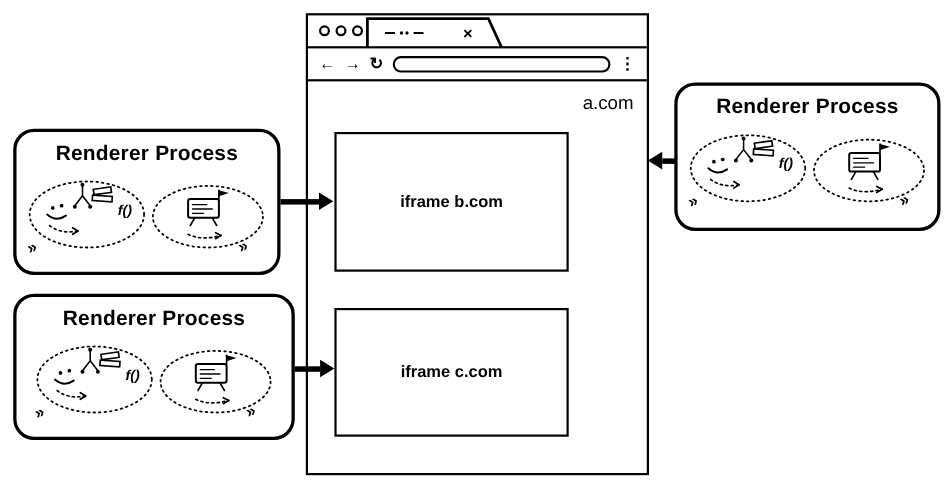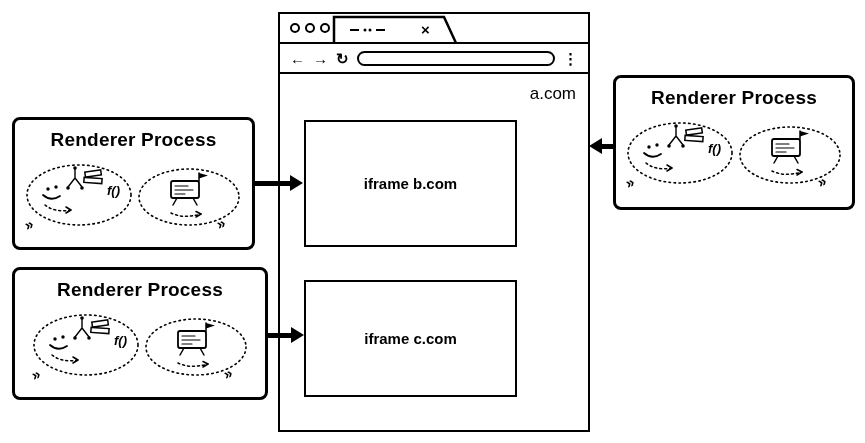--- a/index.html
+++ b/index.html
@@ -2,21 +2,21 @@
 <html><head>
 <meta charset="utf-8">
 <style>
   * { box-sizing: border-box; margin: 0; padding: 0; }
   html, body { background: #ffffff; }
   body { font-family: "Liberation Sans", sans-serif; color: #000; }
 
   .canvas { position: relative; width: 865px; height: 443px; background: #fff; overflow: hidden; }
 
   
-  .card { position: absolute; border: 3px solid #000; border-radius: 8px; background: #fff; }
+  .card { position: absolute; border: 3px solid #000; border-radius: 19px; background: #fff; }
   .card-title { text-align: center; font-weight: 700; font-size: 19px; margin-top: 9px; letter-spacing: .2px; }
   .doodle { display: block; margin: 2px auto 0; width: 225px; height: 80px; }
   .card-1 { left: 12px; top: 117px; width: 243px; height: 133px; }
   .card-2 { left: 12px; top: 267px; width: 256px; height: 133px; }
   .card-3 { left: 613px; top: 75px;  width: 242px; height: 135px; }
 
   
   .browser { position: absolute; left: 278px; top: 12px; width: 312px; height: 420px; border: 2px solid #000; background: #fff; }
   .titlebar { position: relative; height: 30px; border-bottom: 2px solid #000; display: flex; align-items: center; padding-left: 10px; }
   .lights { display: flex; gap: 5px; align-items: center; }

